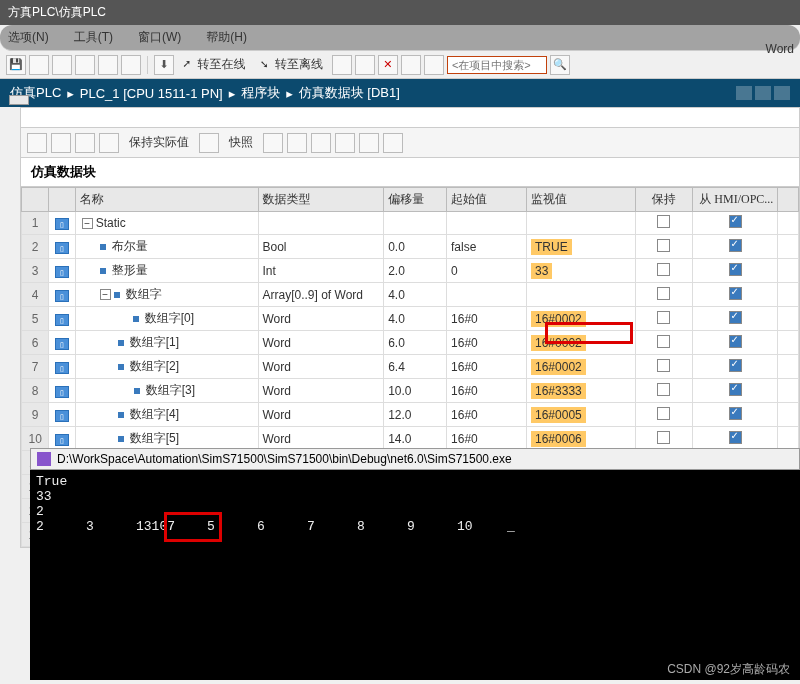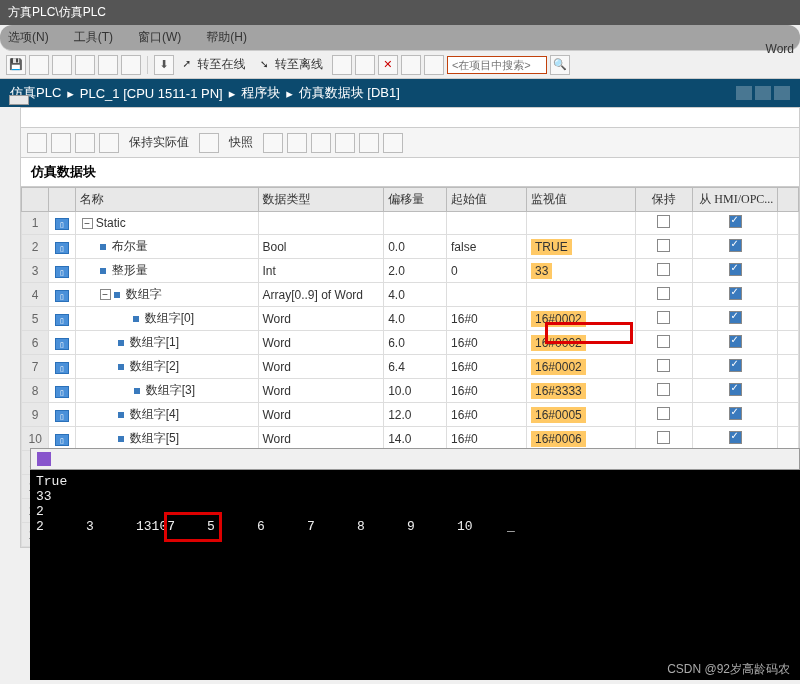--- a/index.html
+++ b/index.html
@@ -301,20 +301,21 @@
           <td style="text-align:center"><span class="chk on"></span></td>
           <td></td>
         </tr>
       </tbody>
   </table>
 </div>
 
 <div class="console" style="position:absolute;left:30px;top:448px;right:0">
   <div class="console-title">
     <span class="console-icon"></span>
+    <span>D:\WorkSpace\Automation\SimS71500\SimS71500\bin\Debug\net6.0\SimS71500.exe</span>
   </div>
   <div class="console-body">
     <div>True</div>
     <div>33</div>
     <div>2</div>
     <div class="console-row" id="console-arr">
         <span>2</span>
         <span>3</span>
         <span>13107</span>
         <span>5</span>

